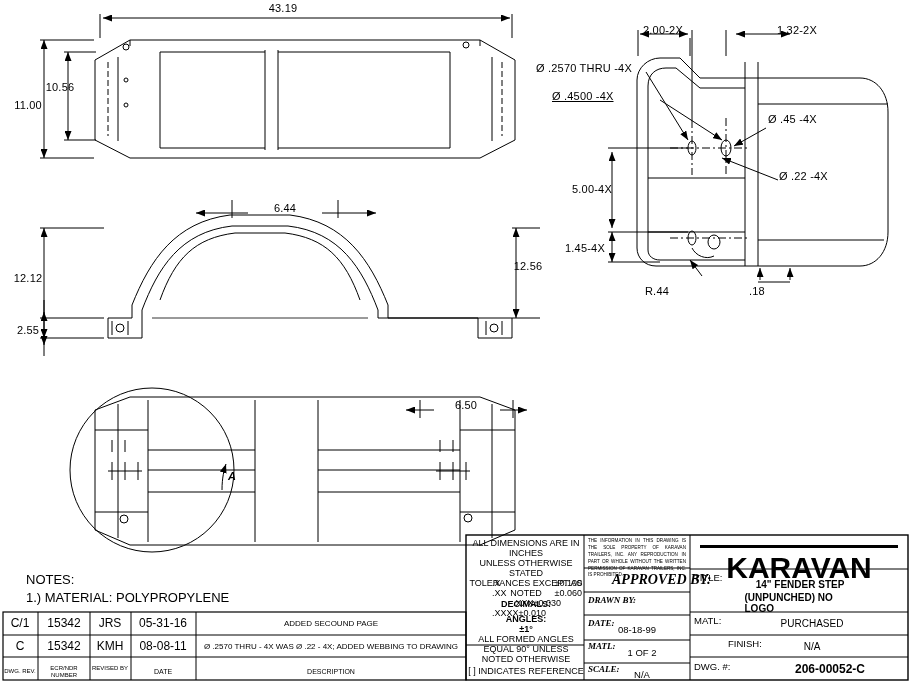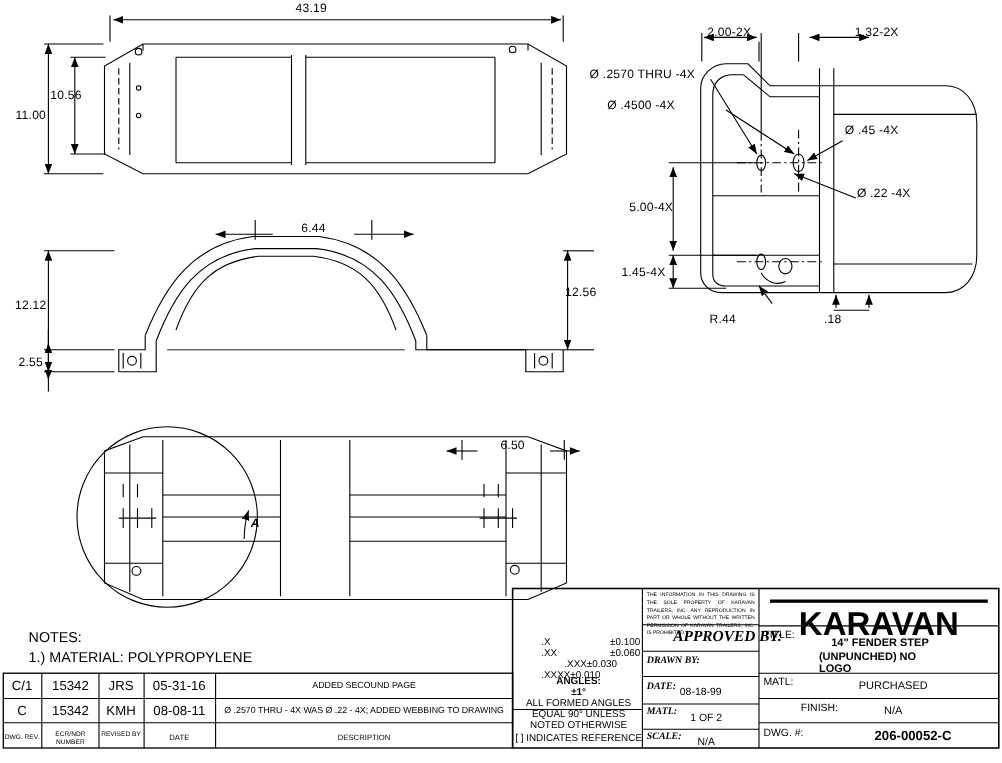--- a/index.html
+++ b/index.html
@@ -199,27 +199,33 @@
   <div class="abs dim bold" style="left:228px;top:470px;font-style:italic;">A</div>
 
   <div class="abs dim" style="left:663px;top:30px;transform:translate(-50%,-50%);">2.00-2X</div>
   <div class="abs dim" style="left:797px;top:30px;transform:translate(-50%,-50%);">1.32-2X</div>
   <div class="abs dim" style="left:592px;top:189px;transform:translate(-50%,-50%);">5.00-4X</div>
   <div class="abs dim" style="left:585px;top:248px;transform:translate(-50%,-50%);">1.45-4X</div>
   <div class="abs dim" style="left:657px;top:291px;transform:translate(-50%,-50%);">R.44</div>
   <div class="abs dim" style="left:757px;top:291px;transform:translate(-50%,-50%);">.18</div>
 
   <div class="abs dim" style="left:536px;top:62px;">Ø .2570 THRU -4X</div>
-  <div class="abs dim" style="left:552px;top:90px;">Ø .4500 -4X</div>
+  <div class="abs dim" style="left:552px;top:90px;text-decoration:underline;">Ø .4500 -4X</div>
   <div class="abs dim" style="left:768px;top:113px;">Ø .45 -4X</div>
   <div class="abs dim" style="left:779px;top:170px;">Ø .22 -4X</div>
 
   <div class="abs note" style="left:26px;top:572px;">NOTES:</div>
   <div class="abs note" style="left:26px;top:590px;">1.) MATERIAL: POLYPROPYLENE</div>
 
+  <div class="abs" style="left:468px;top:538px;width:116px;text-align:center;">
+    <div class="tb">ALL DIMENSIONS ARE IN INCHES</div>
+    <div class="tb">UNLESS OTHERWISE STATED</div>
+    <div class="tb">TOLERANCES EXCEPT AS NOTED</div>
+    <div class="tb bold" style="margin-top:1px;">DECIMALS:</div>
+  </div>
   <div class="abs" style="left:492px;top:578px;width:90px;">
     <div style="display:flex;justify-content:space-between;">
       <span class="tb">.X</span>
       <span class="tb">±0.100</span>
     </div>
     <div style="display:flex;justify-content:space-between;">
       <span class="tb">.XX</span>
       <span class="tb">±0.060</span>
     </div>
     <div style="display:flex;justify-content:center;">

